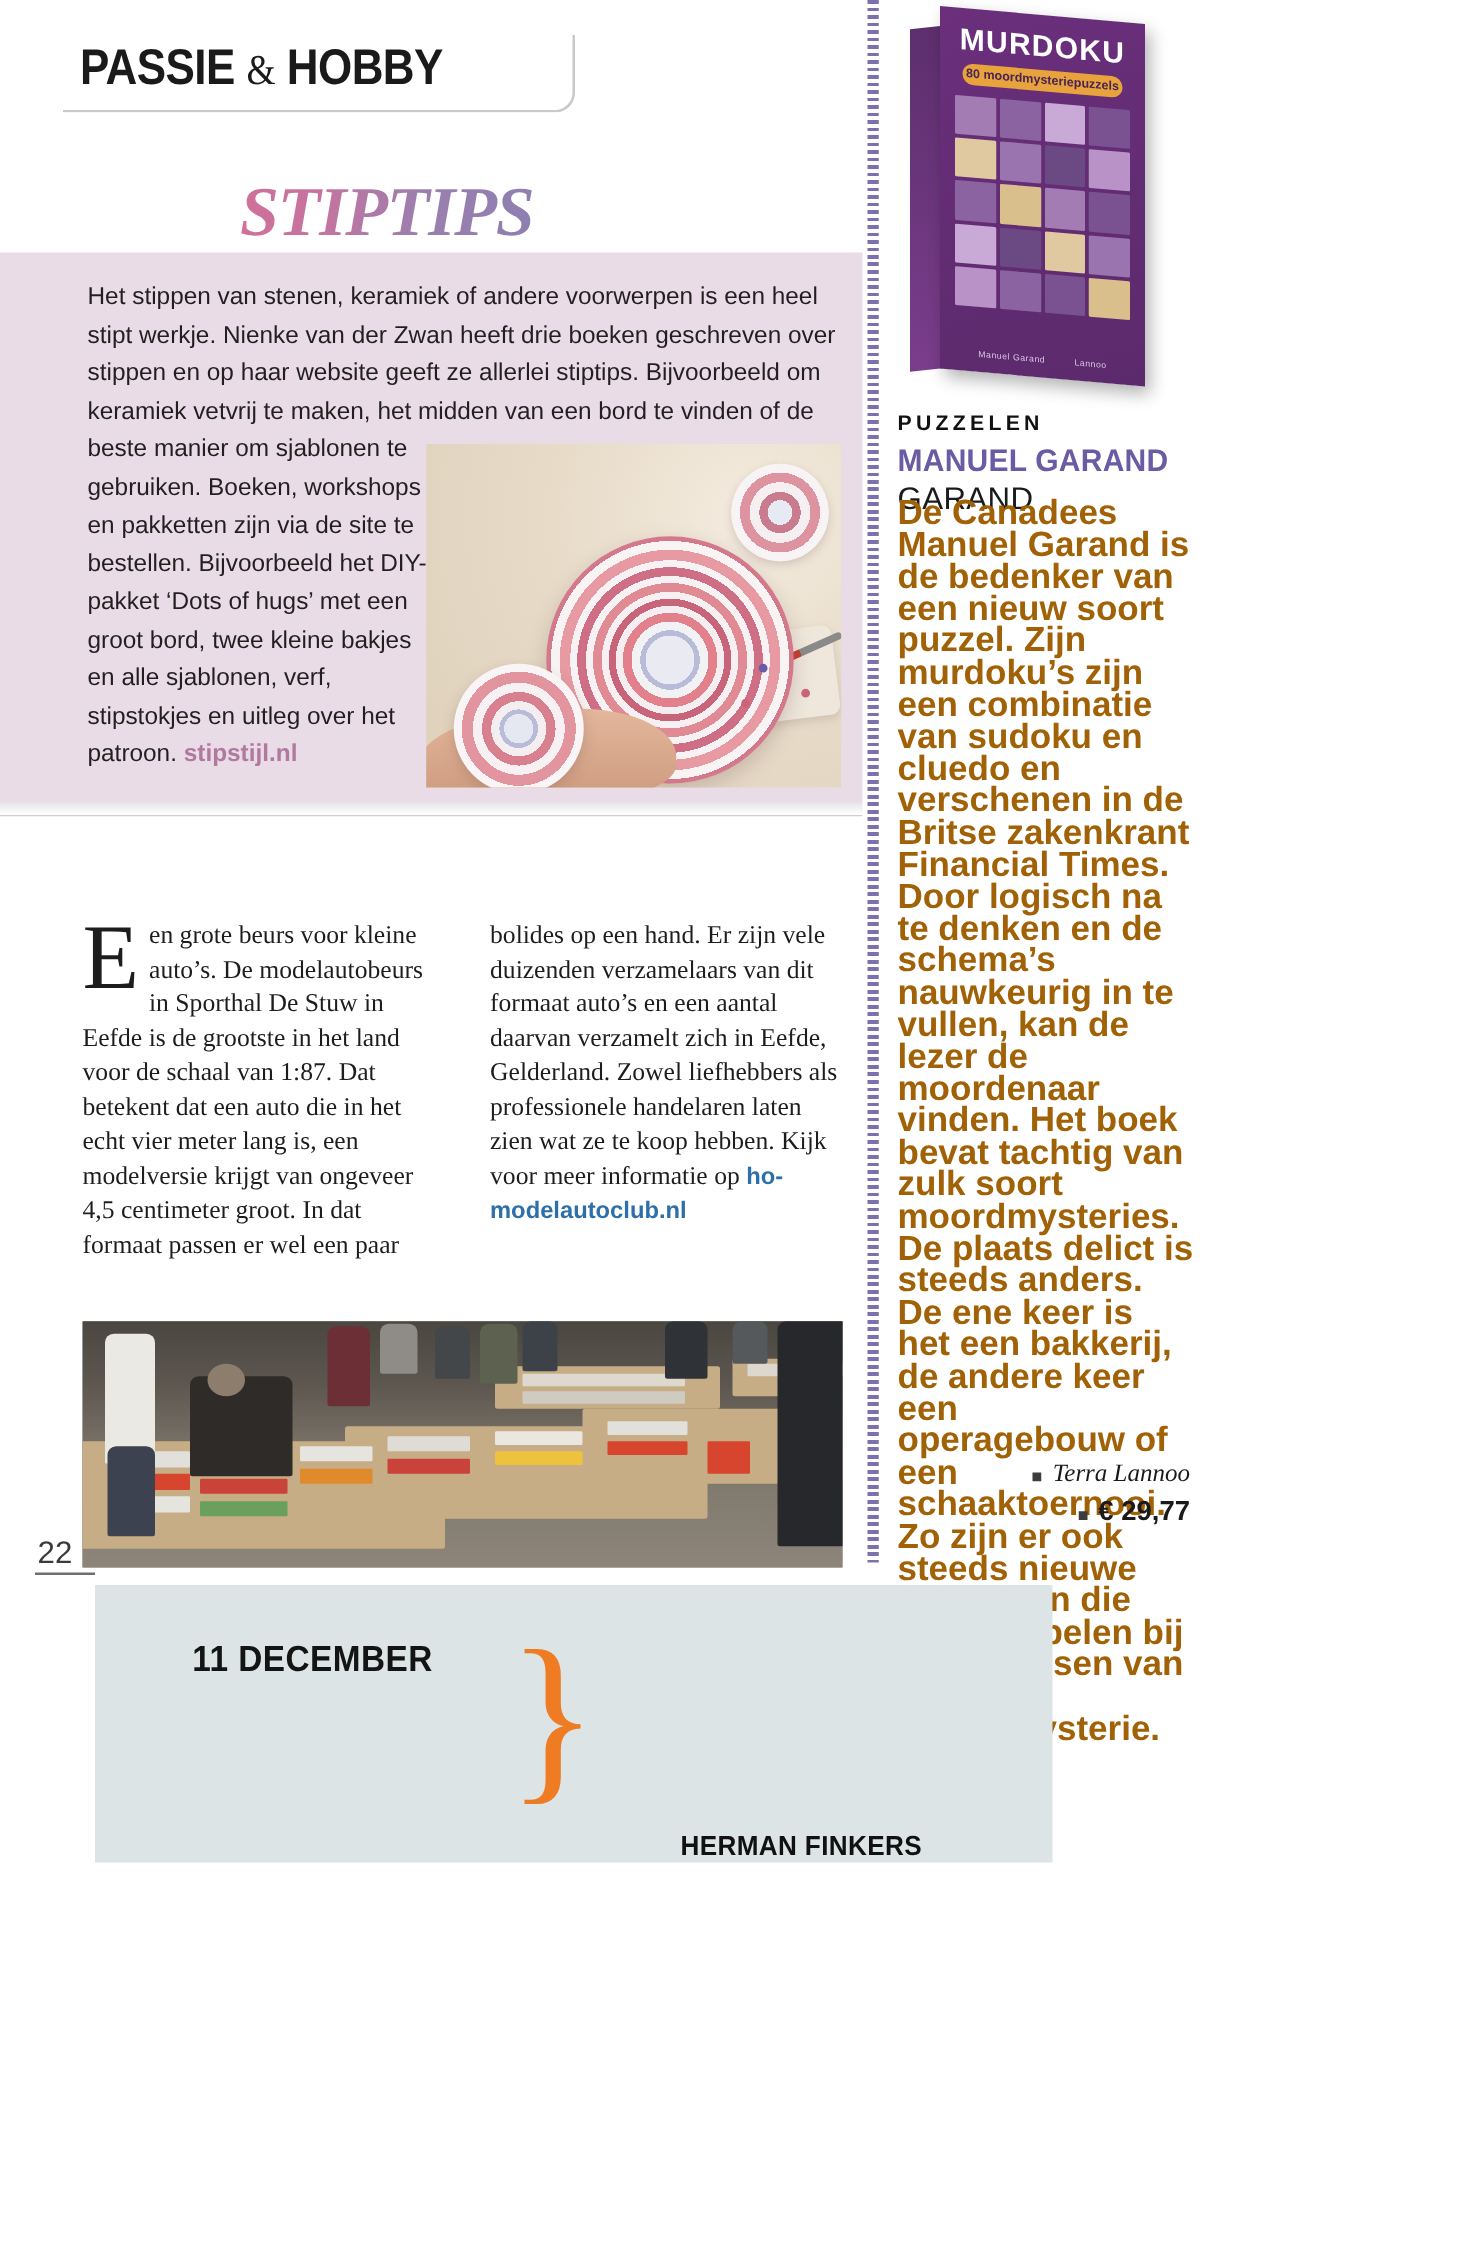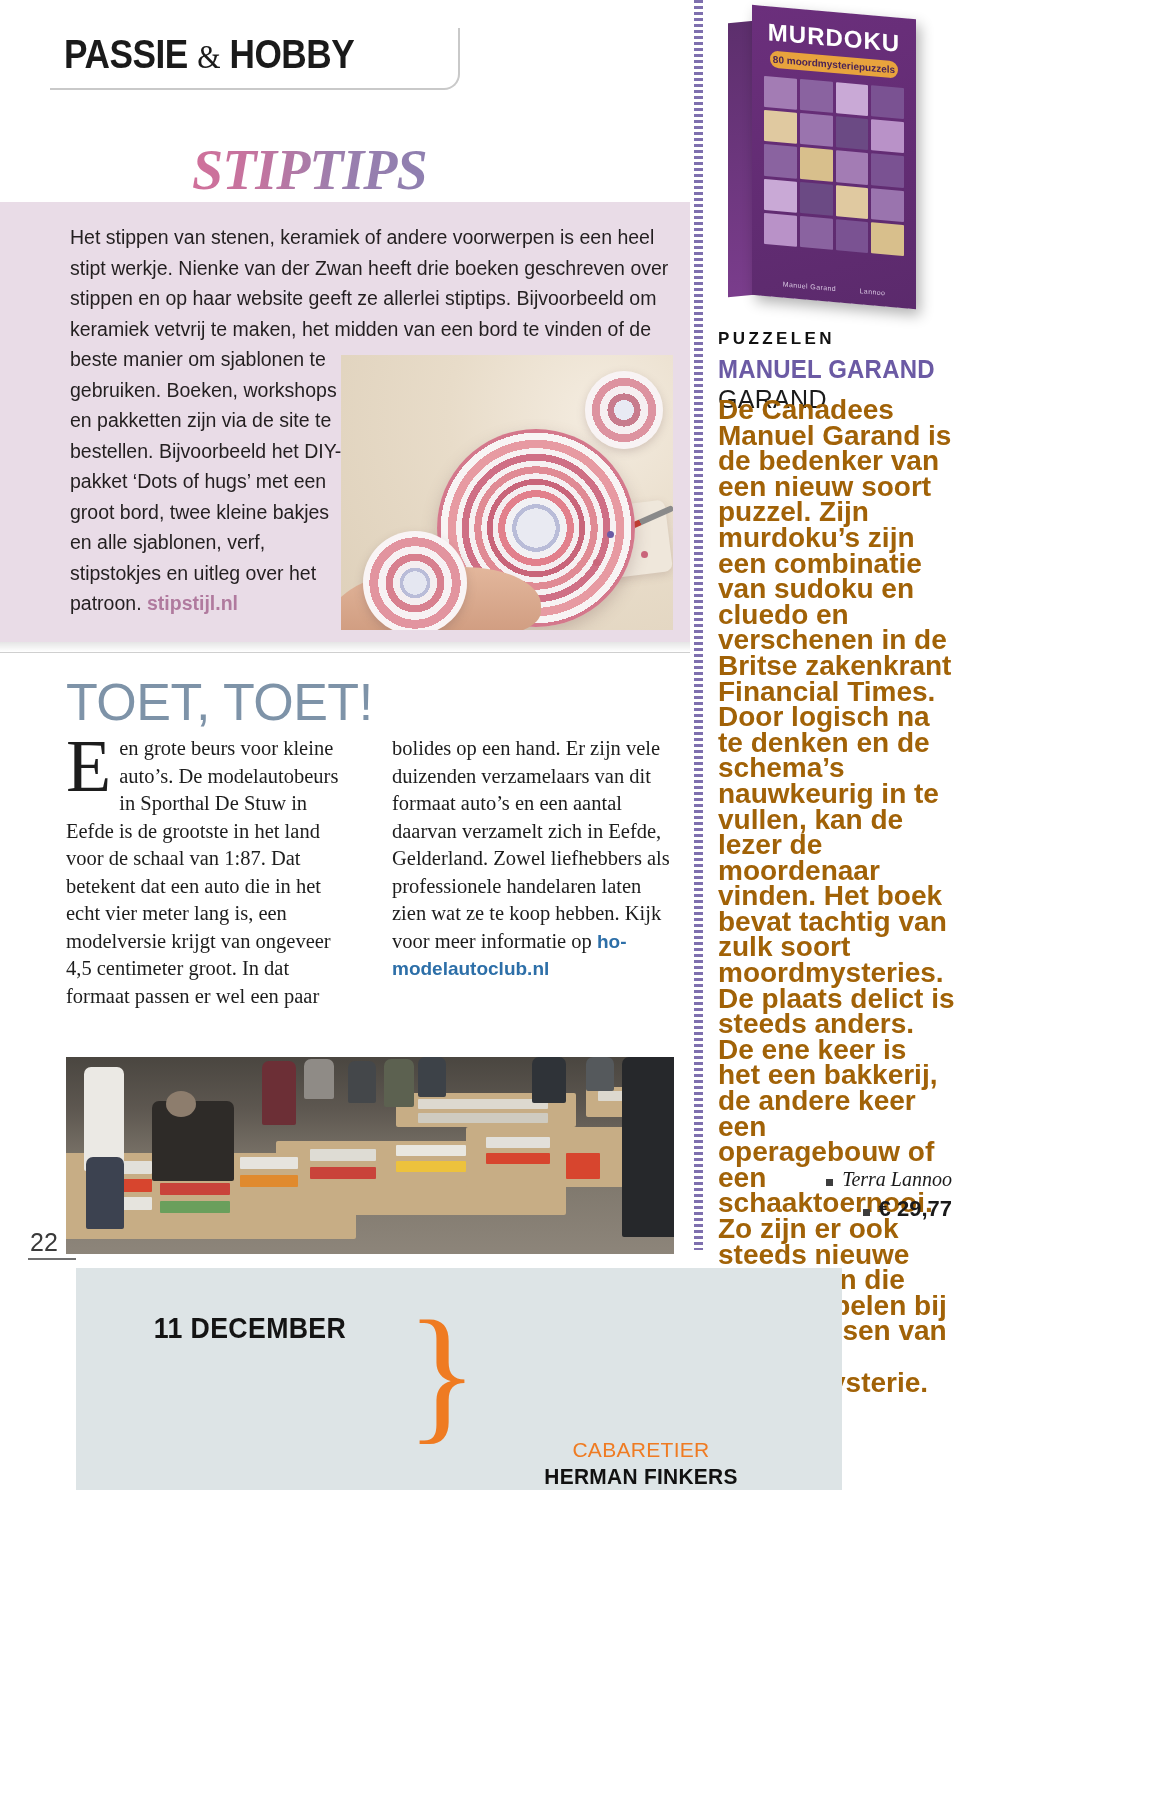--- a/index.html
+++ b/index.html
@@ -275,21 +275,20 @@
     <div class="bigplate"></div>
     <div class="hand"></div>
     <div class="plate-sm2"></div>
     <div class="dot" style="left:266px;top:176px;background:#6b5aa4;"></div>
     <div class="dot" style="left:300px;top:196px;background:#c9657a;"></div>
     <div class="dot" style="left:252px;top:204px;background:#c9657a;"></div>
   </div>
 
   <div class="rule-under-stip"></div>
 
-  <div class="toet-title">TOET, TOET!</div>
 
   <div class="toet-cols">
     <span class="dropcap">E</span><span>en grote beurs voor kleine auto’s. De modelautobeurs in Sporthal De Stuw in Eefde is de grootste in het land voor de schaal van 1:87. Dat betekent dat een auto die in het echt vier meter lang is, een modelversie krijgt van ongeveer 4,5 centimeter groot. In dat formaat passen er wel een paar bolides op</span>
     <span>een hand. Er zijn vele duizenden verzamelaars van dit formaat auto’s en een aantal daarvan verzamelt zich in Eefde, Gelderland. Zowel liefhebbers als professionele handelaren laten zien wat ze te koop hebben. Kijk voor meer informatie op</span>
     <span class="toet-link">ho-modelautoclub.nl</span>
   </div>
 
   <div class="toet-photo">
     <div class="floor"></div>
 
@@ -385,17 +384,16 @@
     </div>
     <div class="mrow">
       <span class="bullet"></span>
       <span class="m2">€ 29,77</span>
     </div>
   </div>
 
   <div class="quote">
     <div class="q-date">11 DECEMBER</div>
     <div class="q-brace">}</div>
-    <div class="q-role">CABARETIER</div>
     <div class="q-name">HERMAN FINKERS</div>
   </div>
 
 </div>
 
 </body></html>

